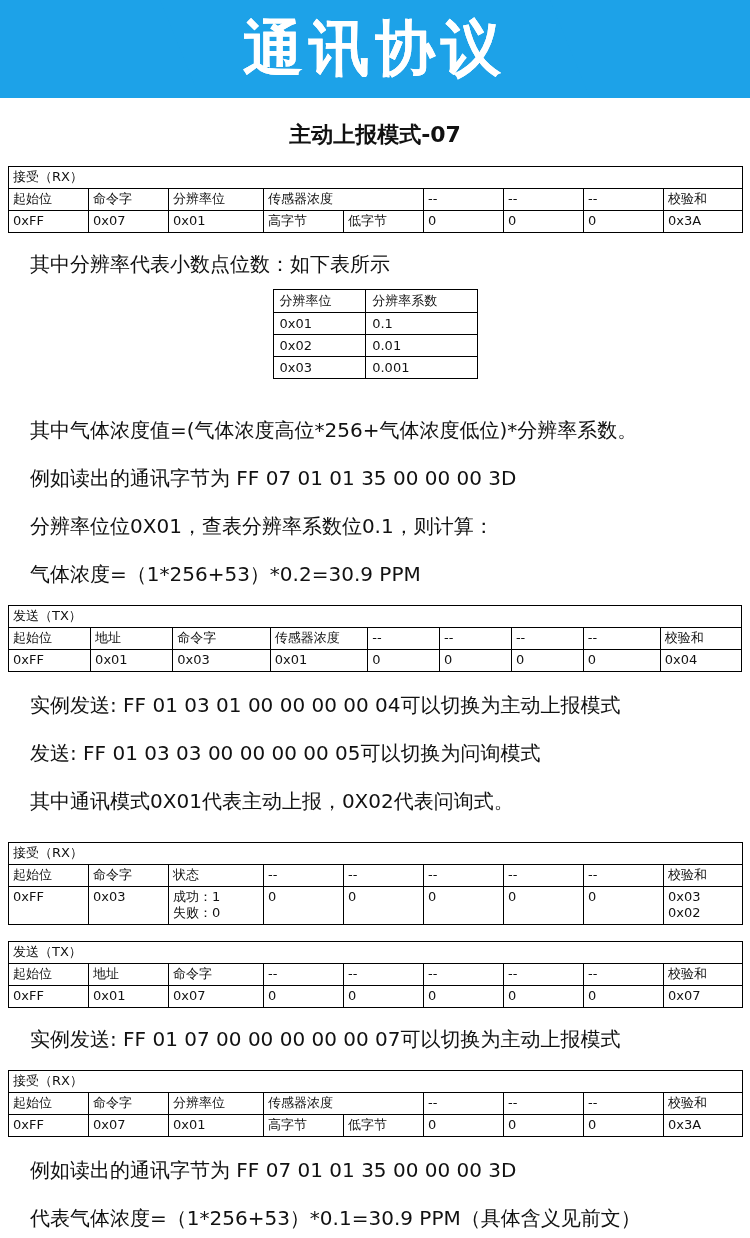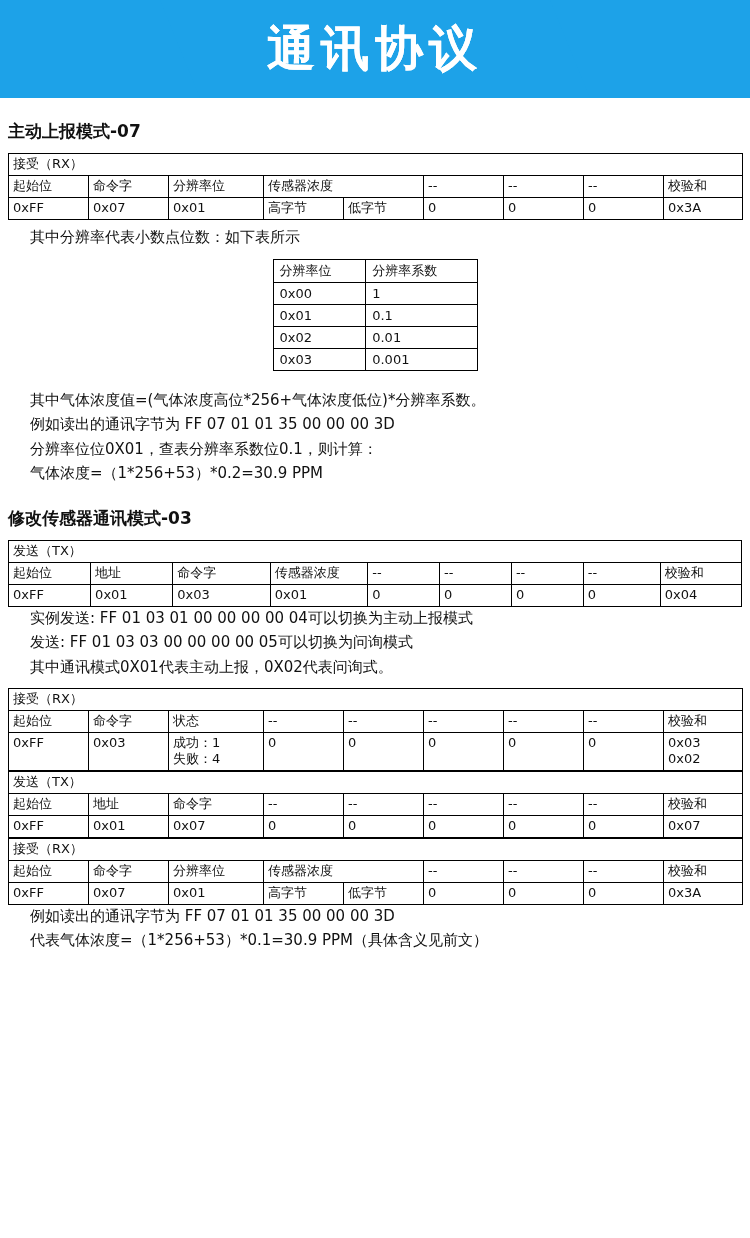--- a/index.html
+++ b/index.html
@@ -28,60 +28,61 @@
   .banner .tri-r{
     position:absolute;left:550px;top:0;width:0;height:0;
     border-bottom:98px solid #1da2e8;border-right:40px solid transparent;
   }
   .banner .title{
     position:absolute;left:0;top:0;width:750px;height:98px;
     display:flex;align-items:center;justify-content:center;
     color:#ffffff;
     font-family:"DejaVu Sans", sans-serif;
     font-weight:bold;
-    font-size:48px;
+    font-size:60px;
     letter-spacing:6px;
     text-shadow:0 0 0 #fff;
   }
 
   .content{padding:0 8px;}
 
   h2.section{
-    font-family:"DejaVu Sans", sans-serif;
-    font-size:17px;
+    text-align:center;
+    font-family:"DejaVu Sans", sans-serif;
+    font-size:22px;
     font-weight:bold;
     margin:22px 0 10px 0;
   }
 
   table.proto{
     border-collapse:collapse;
     width:734px;
-    margin:0 auto;
+    margin:16px auto;
     font-size:13px;
     font-family:"DejaVu Sans", sans-serif;
     table-layout:fixed;
   }
   table.proto td{
     border:1px solid #000;
     padding:2px 4px;
     vertical-align:top;
     line-height:1.25;
     height:17px;
   }
   table.proto td.full{
     text-align:left;
   }
 
   p.note{
-    font-size:15px;
+    font-size:20px;
     font-family:"DejaVu Sans", sans-serif;
     margin:6px 0 6px 22px;
     line-height:1.5;
   }
-  p.note.tight{margin-top:0;margin-bottom:2px;}
+  p.note.tight{margin-top:18px;margin-bottom:2px;}
 
   table.res{
     border-collapse:collapse;
     margin:10px auto 4px auto;
     font-size:13px;
     font-family:"DejaVu Sans", sans-serif;
     width:205px;
   }
   table.res td,table.res th{
     border:1px solid #000;
@@ -153,24 +154,20 @@
 
     <p class="note">其中分辨率代表小数点位数：如下表所示</p>
 
     <table class="res">
       <tbody>
           <tr>
         <th>分辨率位</th>
         <th>分辨率系数</th>
       </tr>
       <tr>
-        <td>0x00</td>
-        <td>1</td>
-      </tr>
-      <tr>
         <td>0x01</td>
         <td>0.1</td>
       </tr>
       <tr>
         <td>0x02</td>
         <td>0.01</td>
       </tr>
       <tr>
         <td>0x03</td>
         <td>0.001</td>
@@ -178,21 +175,20 @@
     </tbody>
       </table>
 
     <div class="spacer14"></div>
 
     <p class="note tight">其中气体浓度值=(气体浓度高位*256+气体浓度低位)*分辨率系数。</p>
     <p class="note tight">例如读出的通讯字节为 FF 07 01 01 35 00 00 00 3D</p>
     <p class="note tight">分辨率位位0X01，查表分辨率系数位0.1，则计算：</p>
     <p class="note tight">气体浓度=（1*256+53）*0.2=30.9 PPM</p>
 
-    <h2 class="section">修改传感器通讯模式-03</h2>
 
     <table class="proto">
       <colgroup>
         <col style="width:80px">
           <col style="width:80px">
           <col style="width:95px">
         <col style="width:95px">
           <col style="width:70px">
           <col style="width:70px">
         <col style="width:70px">
@@ -259,21 +255,21 @@
         <td>--</td>
         <td>--</td>
         <td>--</td>
         <td>校验和</td>
       </tr>
       <tr>
         <td>0xFF</td>
         <td>0x03</td>
         <td>
           <span class="cell-sub">成功：1</span>
-          <span class="cell-sub">失败：4</span>
+          <span class="cell-sub">失败：0</span>
         </td>
         <td>0</td>
         <td>0</td>
         <td>0</td>
         <td>0</td>
         <td>0</td>
         <td>
           <span class="cell-sub">0x03</span>
           <span class="cell-sub">0x02</span>
         </td>
@@ -317,20 +313,21 @@
         <td>0</td>
         <td>0</td>
         <td>0</td>
         <td>0</td>
         <td>0</td>
         <td>0x07</td>
       </tr>
     </tbody>
       </table>
 
+    <p class="note">实例发送: FF 01 07 00 00 00 00 00 07可以切换为主动上报模式</p>
 
     <table class="proto">
       <colgroup>
         <col style="width:80px">
           <col style="width:80px">
           <col style="width:95px">
         <col style="width:80px">
           <col style="width:80px">
           <col style="width:80px">
         <col style="width:80px">

